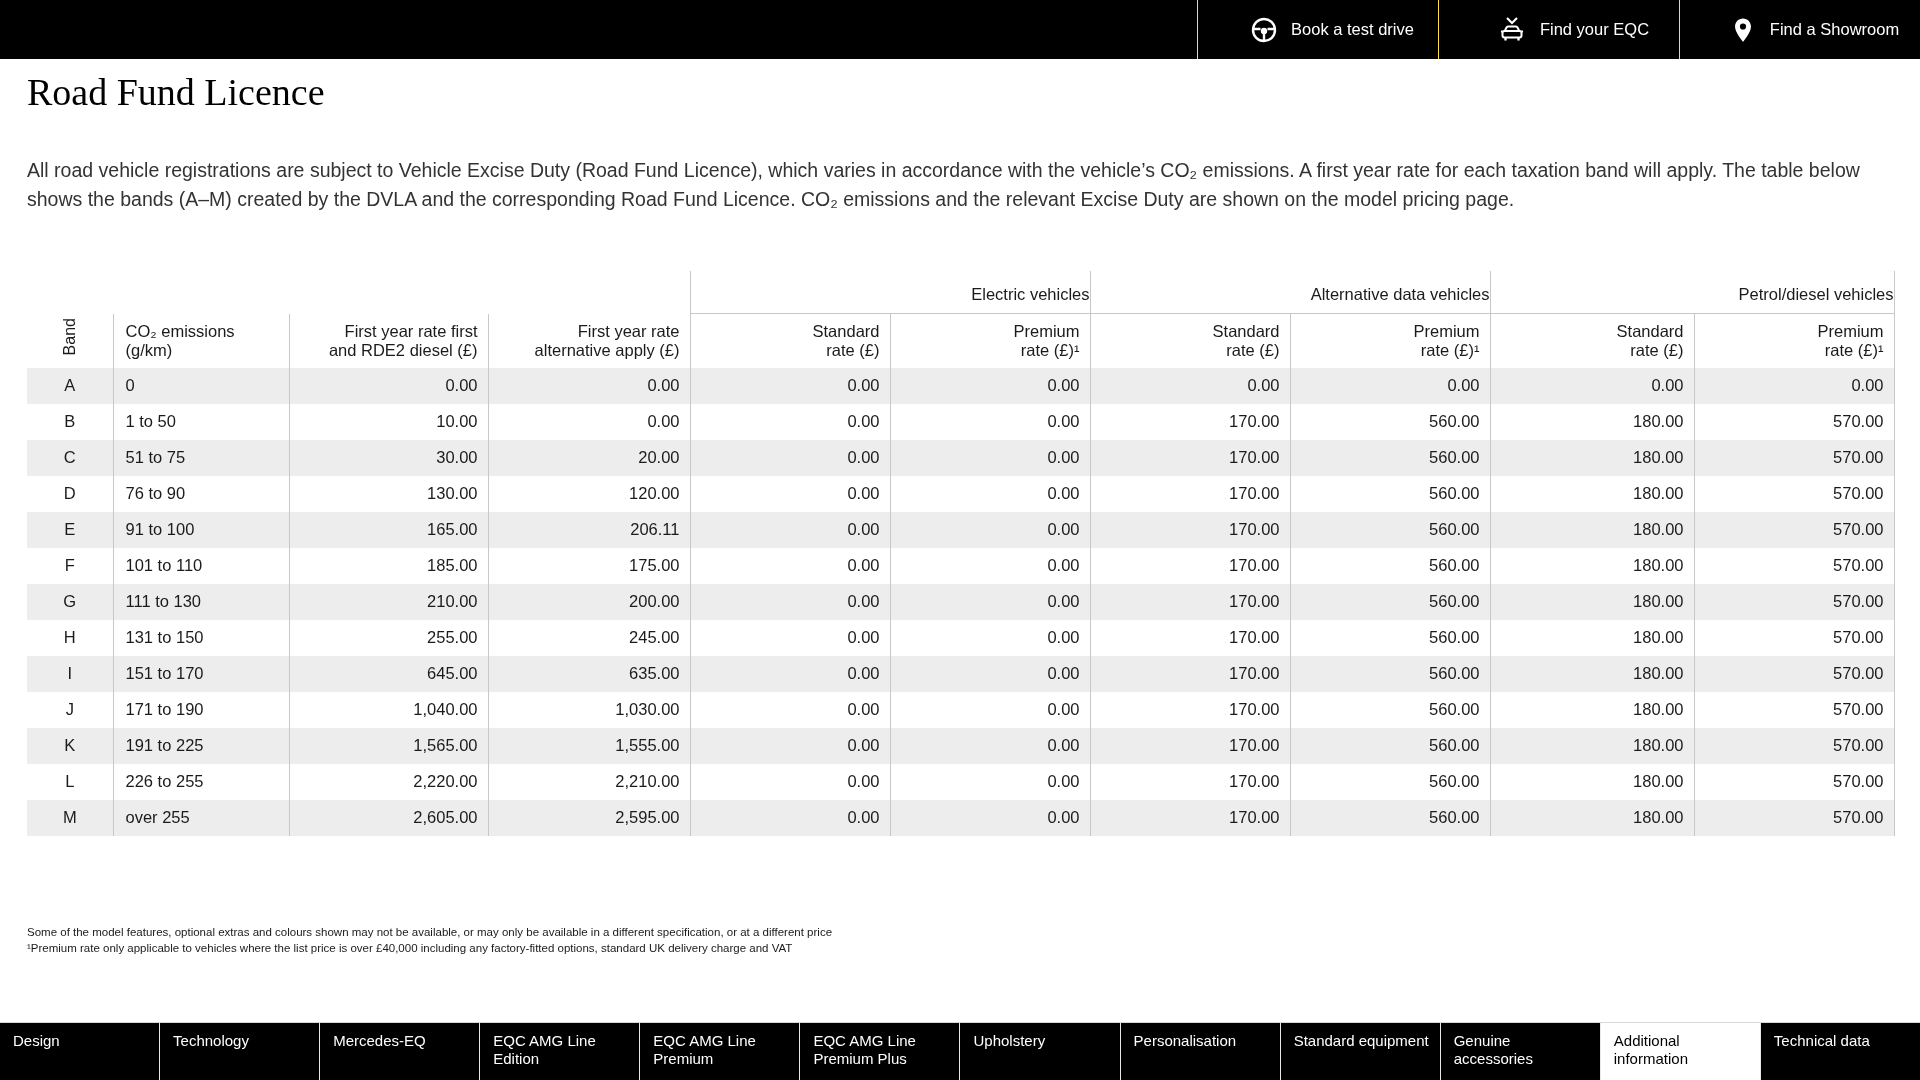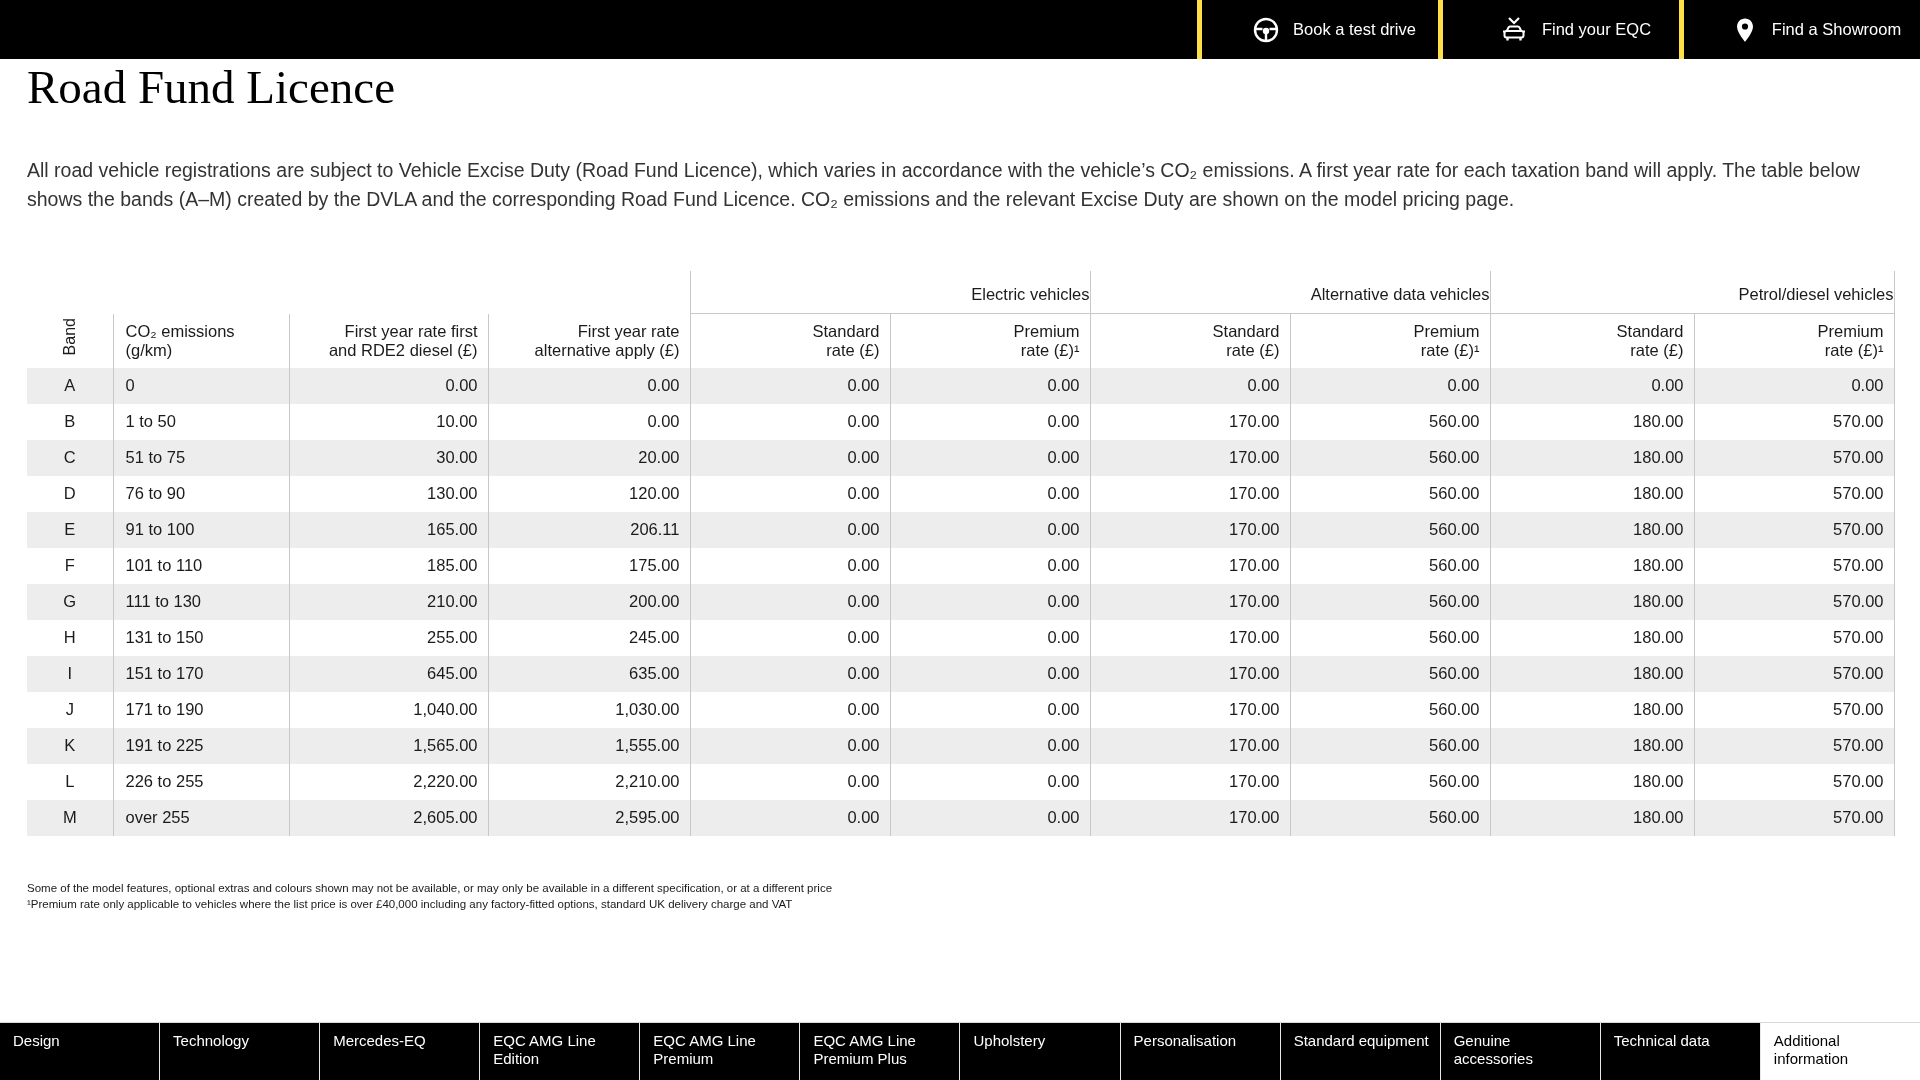--- a/index.html
+++ b/index.html
@@ -3,27 +3,27 @@
 <meta charset="utf-8">
 <style>
   * { margin:0; padding:0; box-sizing:border-box; }
   html,body { width:1920px; height:1080px; overflow:hidden; background:#fff;
     font-family:"Liberation Sans", sans-serif; color:#1a1a1a; }
 
   
   .topbar { height:59px; background:#000; display:flex; align-items:stretch; }
   .topbar .spacer { flex:1; }
   .topbar-btn { width:241px; display:flex; align-items:center; justify-content:center;
-    gap:13px; border-left:5px solid #fde047; color:#fff; font-size:16.5px; cursor:pointer;padding-left:28px; }
+    gap:13px; border-left:1px solid #fde047; color:#fff; font-size:16.5px; cursor:pointer;padding-left:28px; }
   .topbar-btn svg { display:block; }
 
   
   .content { padding:0 27px; }
-  h1.title { font-family:"Liberation Serif", serif; font-weight:400; font-size:47px;
-    line-height:1.12; color:#000; margin-top:2px; letter-spacing:0; }
+  h1.title { font-family:"Liberation Serif", serif; font-weight:400; font-size:38px;
+    line-height:1.12; color:#000; margin-top:12px; letter-spacing:0; }
   p.intro { margin-top:42px; font-size:19.5px; line-height:29px; color:#333;
     max-width:1866px; }
 
   
   table.rfl { border-collapse:collapse; table-layout:fixed; width:1867px;
     margin-top:57px; font-size:16.5px; color:#1b1b1b; }
   .group-row { height:43px; }
   .group-row .spacer-cell { border:none; }
   th.group { font-weight:400; text-align:right; vertical-align:bottom; padding-bottom:9px;
     border-left:1px solid #c8c8c8; border-bottom:1px solid #c8c8c8; }
@@ -38,21 +38,21 @@
   th.num-h { text-align:right; }
   th.last-col, td:last-child { border-right:1px solid #c8c8c8; }
   tbody tr { height:36px; }
   tbody tr:nth-child(odd) { background:#ededed; }
   tbody td { border-left:1px solid #c8c8c8; }
   tbody td.band-cell { border-left:none; text-align:center; }
   tbody td.co2-cell { text-align:left; padding-left:12px; }
   tbody td.value-cell { text-align:right; padding-right:10px; }
 
   
-  .footnotes { margin-top:44px; font-size:11.5px; line-height:16px; color:#1a1a1a; }
+  .footnotes { margin-top:88px; font-size:11.5px; line-height:16px; color:#1a1a1a; }
 
   
   .bottom-nav { position:absolute; left:0; bottom:0; width:1920px; height:58px;
     background:#000; display:flex; border-top:1px solid #d9d9d9;justify-content:space-between; }
   .bottom-nav .tab { flex:1 1 0; color:#fff; font-size:15px; line-height:18px;
     padding:9px 10px 0 13px; cursor:pointer; }
   .bottom-nav .tab + .tab { border-left:1px solid #e8e8e8; }
   .bottom-nav .tab.active { background:#fff; color:#000; }
 </style>
 </head>
@@ -311,15 +311,15 @@
     <div class="tab">Design</div>
     <div class="tab">Technology</div>
     <div class="tab">Mercedes-EQ</div>
     <div class="tab">EQC AMG Line Edition</div>
     <div class="tab">EQC AMG Line Premium</div>
     <div class="tab">EQC AMG Line Premium Plus</div>
     <div class="tab">Upholstery</div>
     <div class="tab">Personalisation</div>
     <div class="tab">Standard equipment</div>
     <div class="tab">Genuine accessories</div>
+    <div class="tab active">Additional information</div>
     <div class="tab">Technical data</div>
-    <div class="tab active">Additional information</div>
   </nav>
 
 </body></html>

